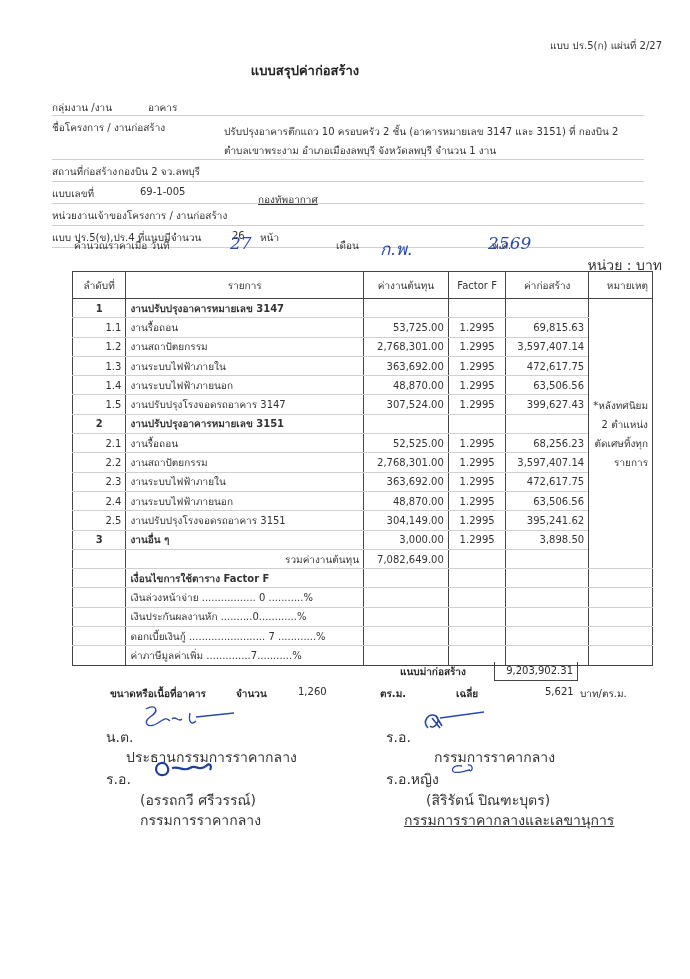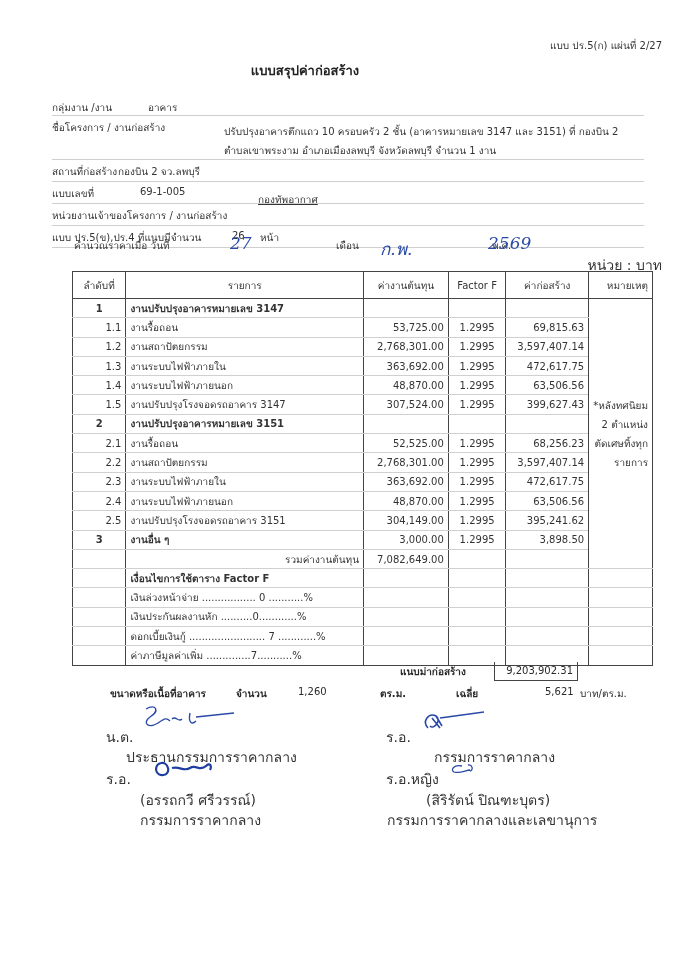--- a/index.html
+++ b/index.html
@@ -275,14 +275,14 @@
     <path d="M10 20 C 4 14, 10 4, 18 8 C 24 12, 16 22, 12 18 M14 10 L 22 20 M18 8 L 24 18 M22 10 L 66 4" fill="none" stroke="#2b4aa8" stroke-width="1.6"></path>
   </svg>
   <div class="abs sig-name" style="left:386px; top:726px;">ร.อ.</div>
   <div class="abs sig-name" style="left:434px; top:746px;">กรรมการราคากลาง</div>
 
   <svg class="sign" style="left:448px; top:762px;" width="30" height="14" viewBox="0 0 30 14">
     <path d="M14 4 C 6 2, 2 8, 6 10 C 12 12, 18 8, 22 8 M20 3 C 24 2, 26 8, 22 9" fill="none" stroke="#2b4aa8" stroke-width="1.3"></path>
   </svg>
   <div class="abs sig-name" style="left:386px; top:768px;">ร.อ.หญิง</div>
   <div class="abs sig-name" style="left:426px; top:789px;">(สิริรัตน์  ปิณฑะบุตร)</div>
-  <div class="abs sig-name" style="left:387px; top:809px;">กรรมการราคากลางและเลขานุการ</div>
+  <div class="abs sig-name" style="left:404px; top:809px;text-decoration:underline;">กรรมการราคากลางและเลขานุการ</div>
 </div>
 
 </body></html>

